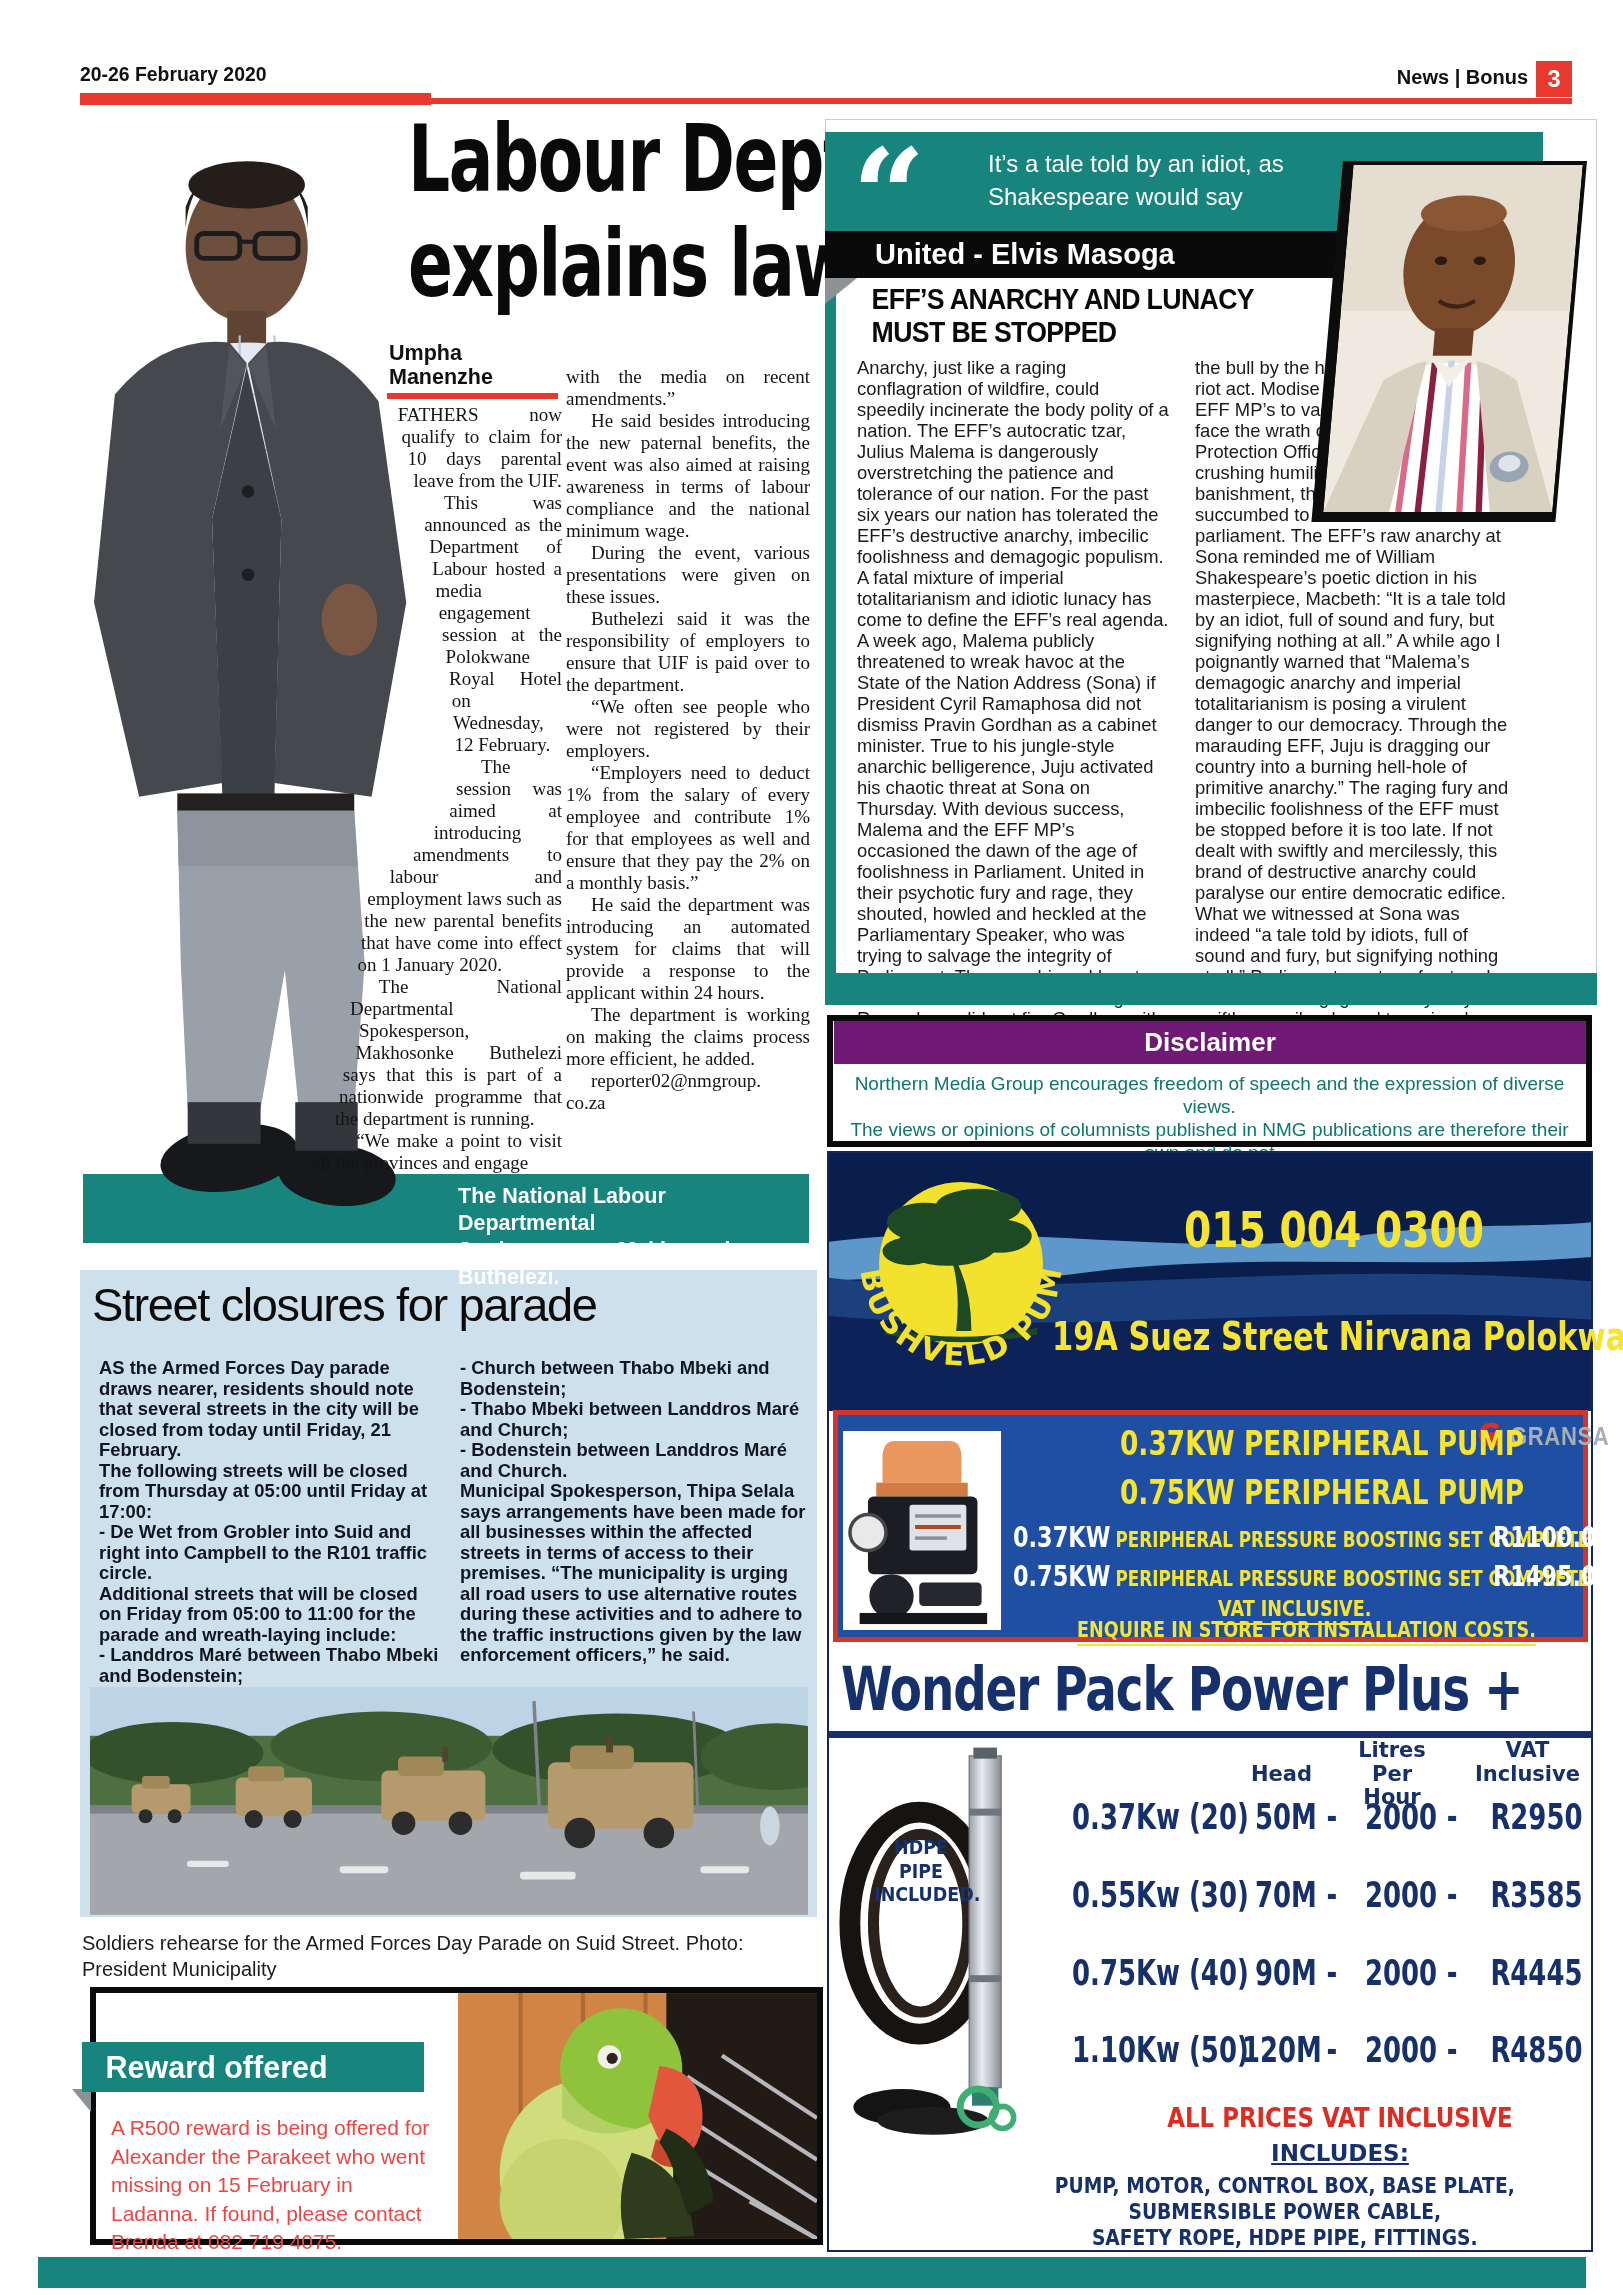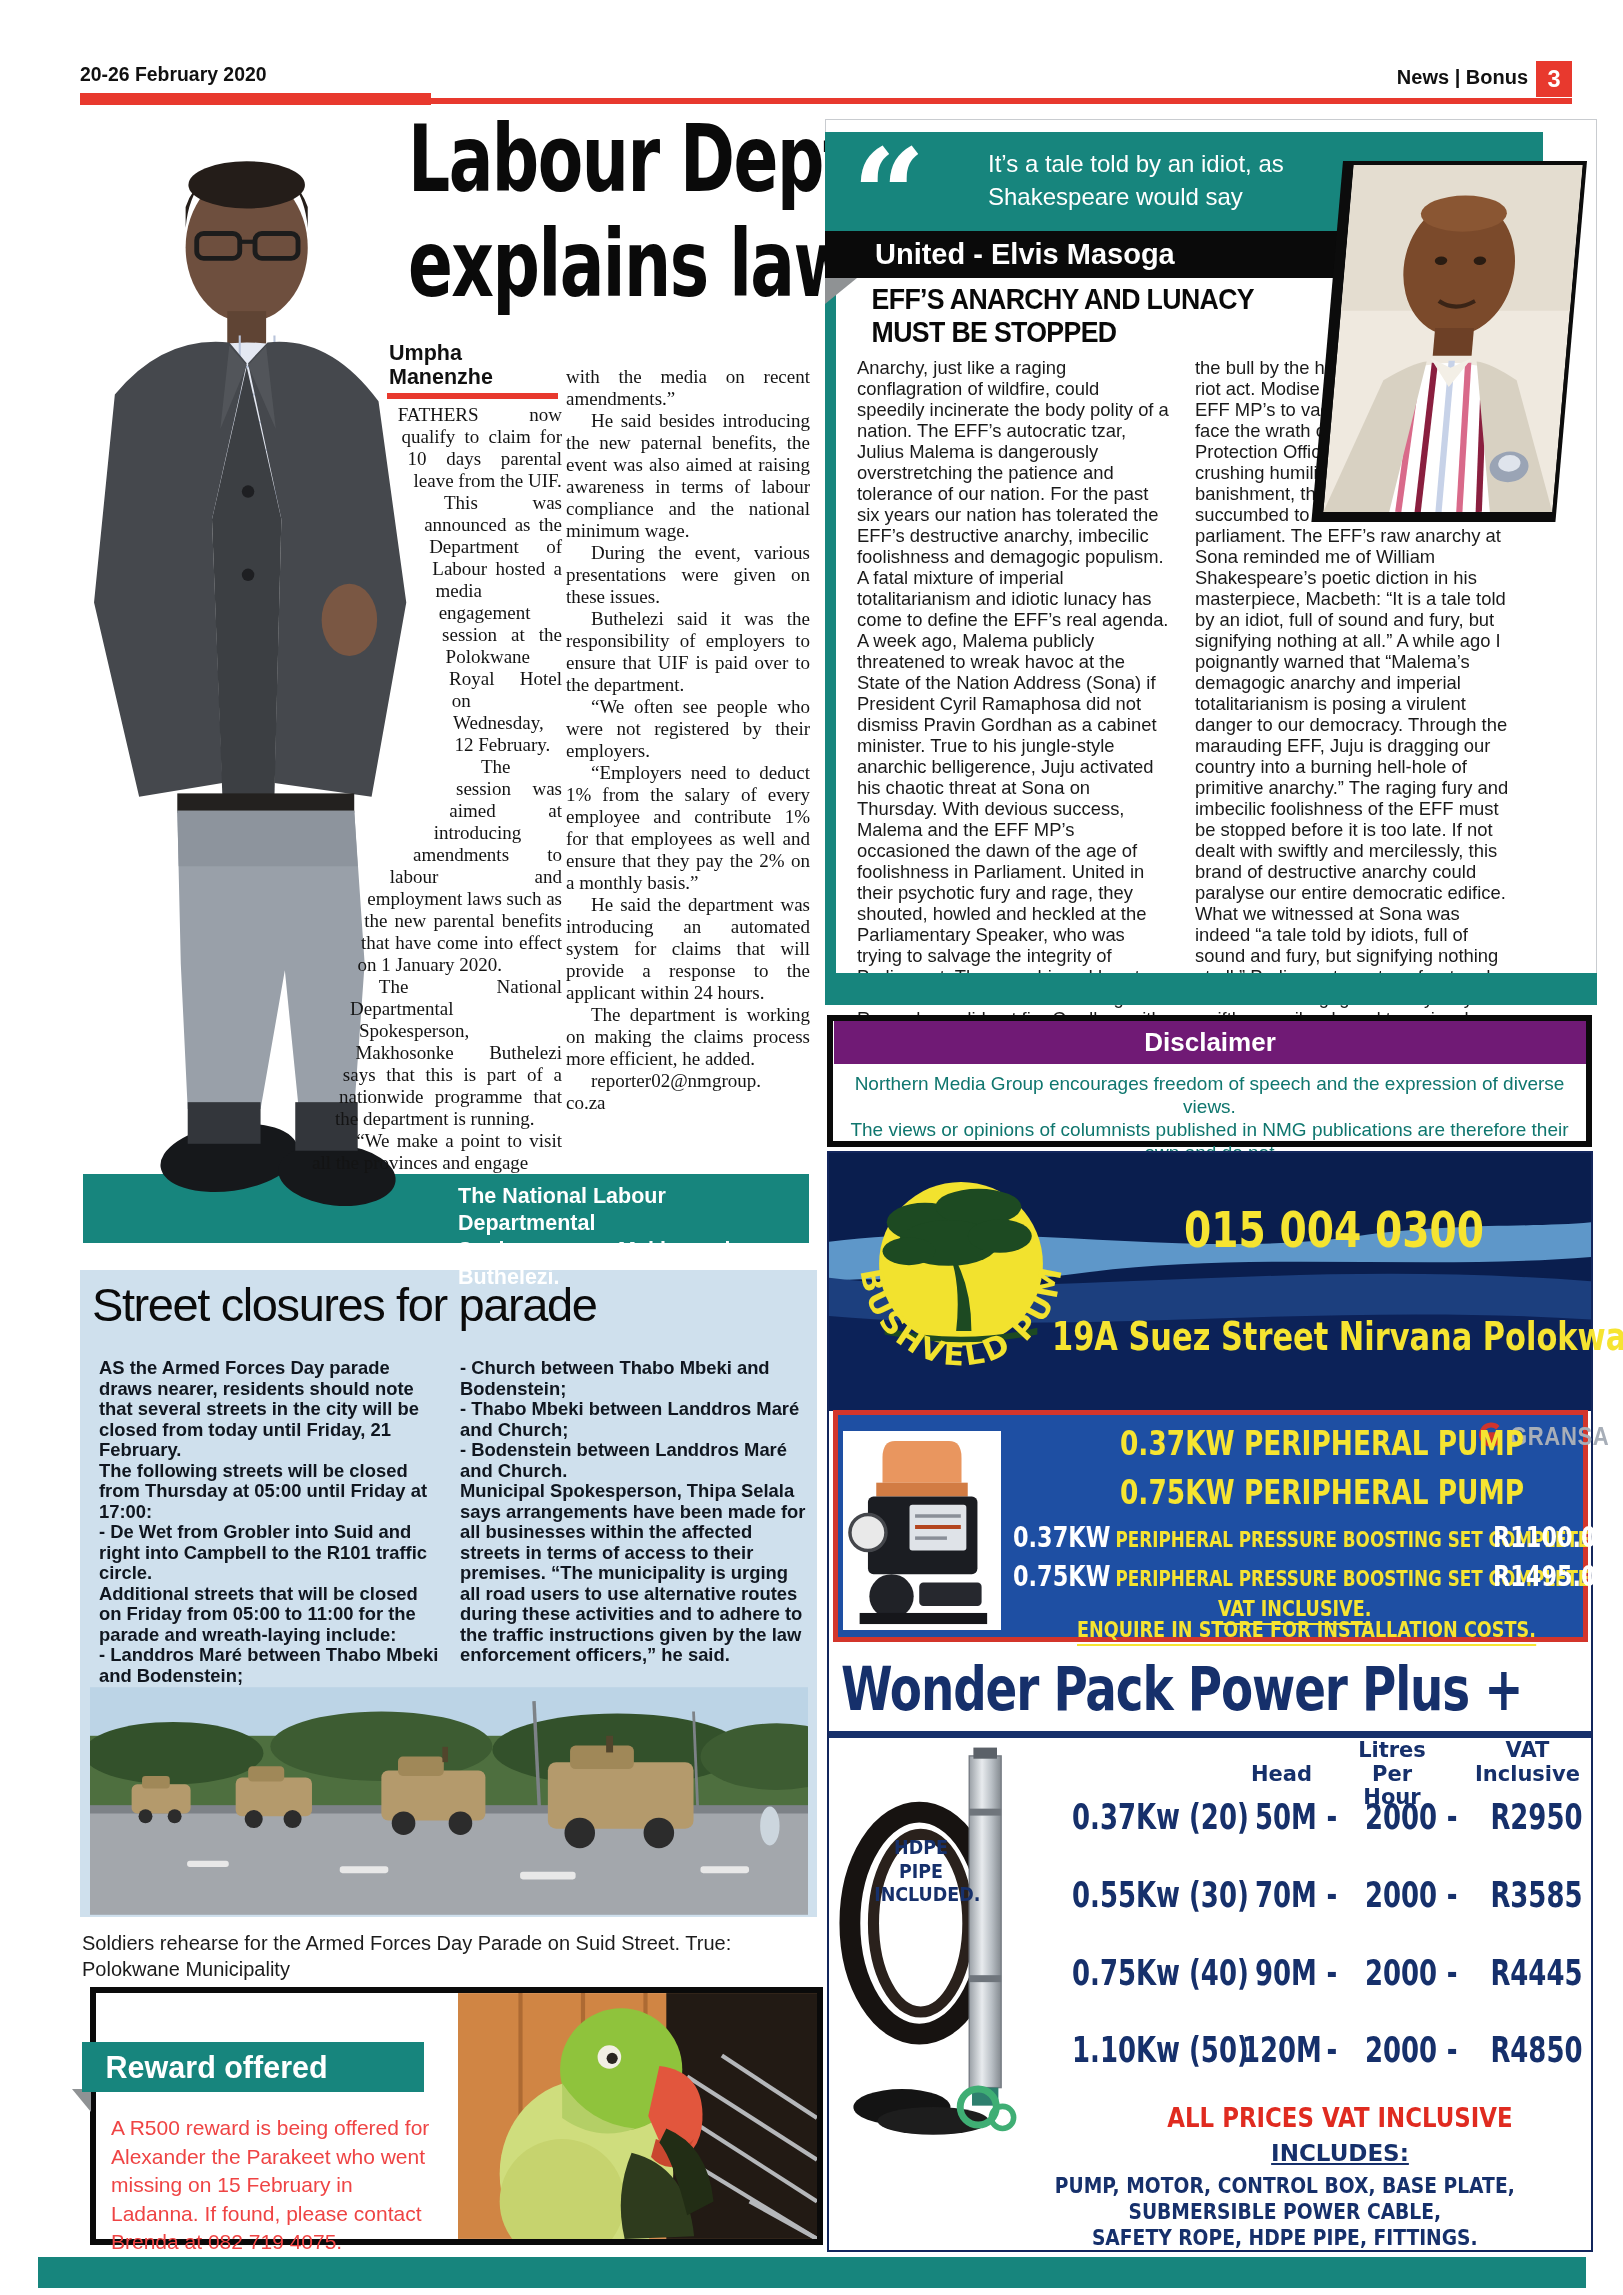--- a/index.html
+++ b/index.html
@@ -308,21 +308,21 @@
       <g fill="#e8e8e8">
         <rect x="140" y="250" width="60" height="9" rx="4"></rect>
         <rect x="360" y="258" width="70" height="10" rx="4"></rect>
         <rect x="620" y="266" width="80" height="11" rx="4"></rect>
         <rect x="880" y="258" width="70" height="10" rx="4"></rect>
       </g>
       <ellipse cx="980" cy="200" rx="14" ry="28" fill="#ccd6de"></ellipse>
     </svg>
   </div>
 
-  <div class="abs street-caption">Soldiers rehearse for the Armed Forces Day Parade on Suid Street. True: Polokwane Municipality</div>
+  <div class="abs street-caption">Soldiers rehearse for the Armed Forces Day Parade on Suid Street. Photo: President Municipality</div>
 
   <div class="abs reward-box"></div>
   <div class="abs reward-photo">
     <svg width="359" height="246" viewBox="0 0 517 354">
       <rect width="517" height="354" fill="#d08544"></rect>
       <g stroke="#ad6a33" stroke-width="6">
         <line x1="90" y1="0" x2="90" y2="354"></line>
           <line x1="180" y1="0" x2="180" y2="354"></line>
           <line x1="270" y1="0" x2="270" y2="354"></line>
       </g>

